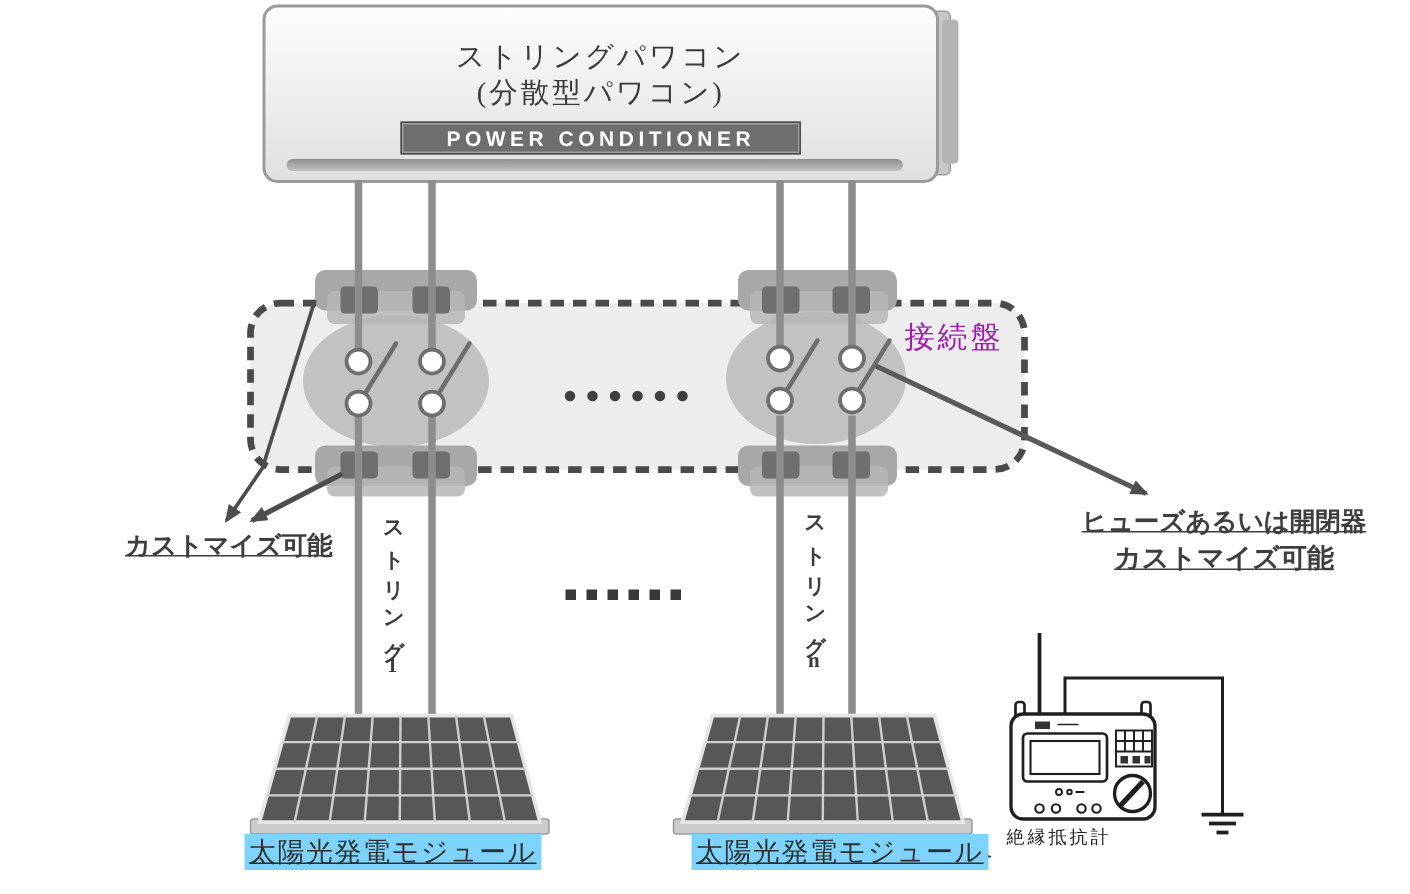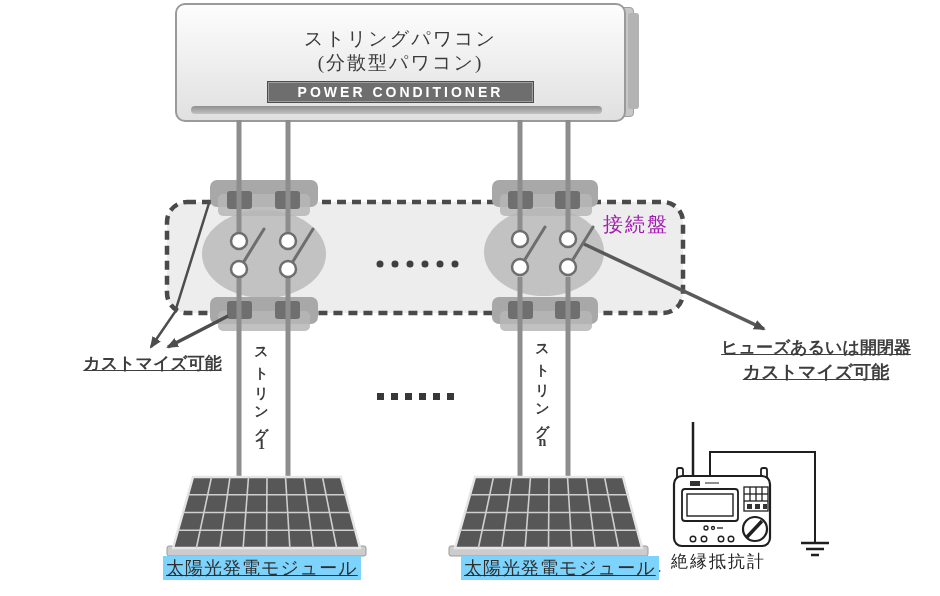--- a/index.html
+++ b/index.html
@@ -28,21 +28,21 @@
   .note-right .l1{font-size:17px;}
   .note-right .l2{font-size:18px;}
   .vstr{writing-mode:vertical-rl;text-orientation:upright;font-weight:bold;font-size:14px;
         letter-spacing:4px;color:#3c3c3c;}
   .str1{left:252px;top:337px;height:125px;}
   .strn{left:533px;top:334px;height:128px;}
   .mod-label{font-size:18px;letter-spacing:1px;color:#2e2e2e;background:#7dd3fc;padding:0 3px;text-decoration:underline;}
   .mod-label-left{left:163px;top:556px;}
   .mod-label-right{left:461px;top:556px;}
   .meter-box{left:666px;top:421px;width:186px;height:161px;background:#ffffff;border:1.5px solid #8a8a8a;}
-  .meter-label{left:671px;top:550px;font-size:17px;letter-spacing:2px;color:#222;}
+  .meter-label{left:671px;top:550px;font-size:12px;letter-spacing:2px;color:#222;}
   svg.layer{position:absolute;left:0;top:0;}
 </style>
 </head>
 <body>
 
 <div class="stage">
 
   <div class="abs pc-side1"></div>
   <div class="abs pc-side2"></div>
 

